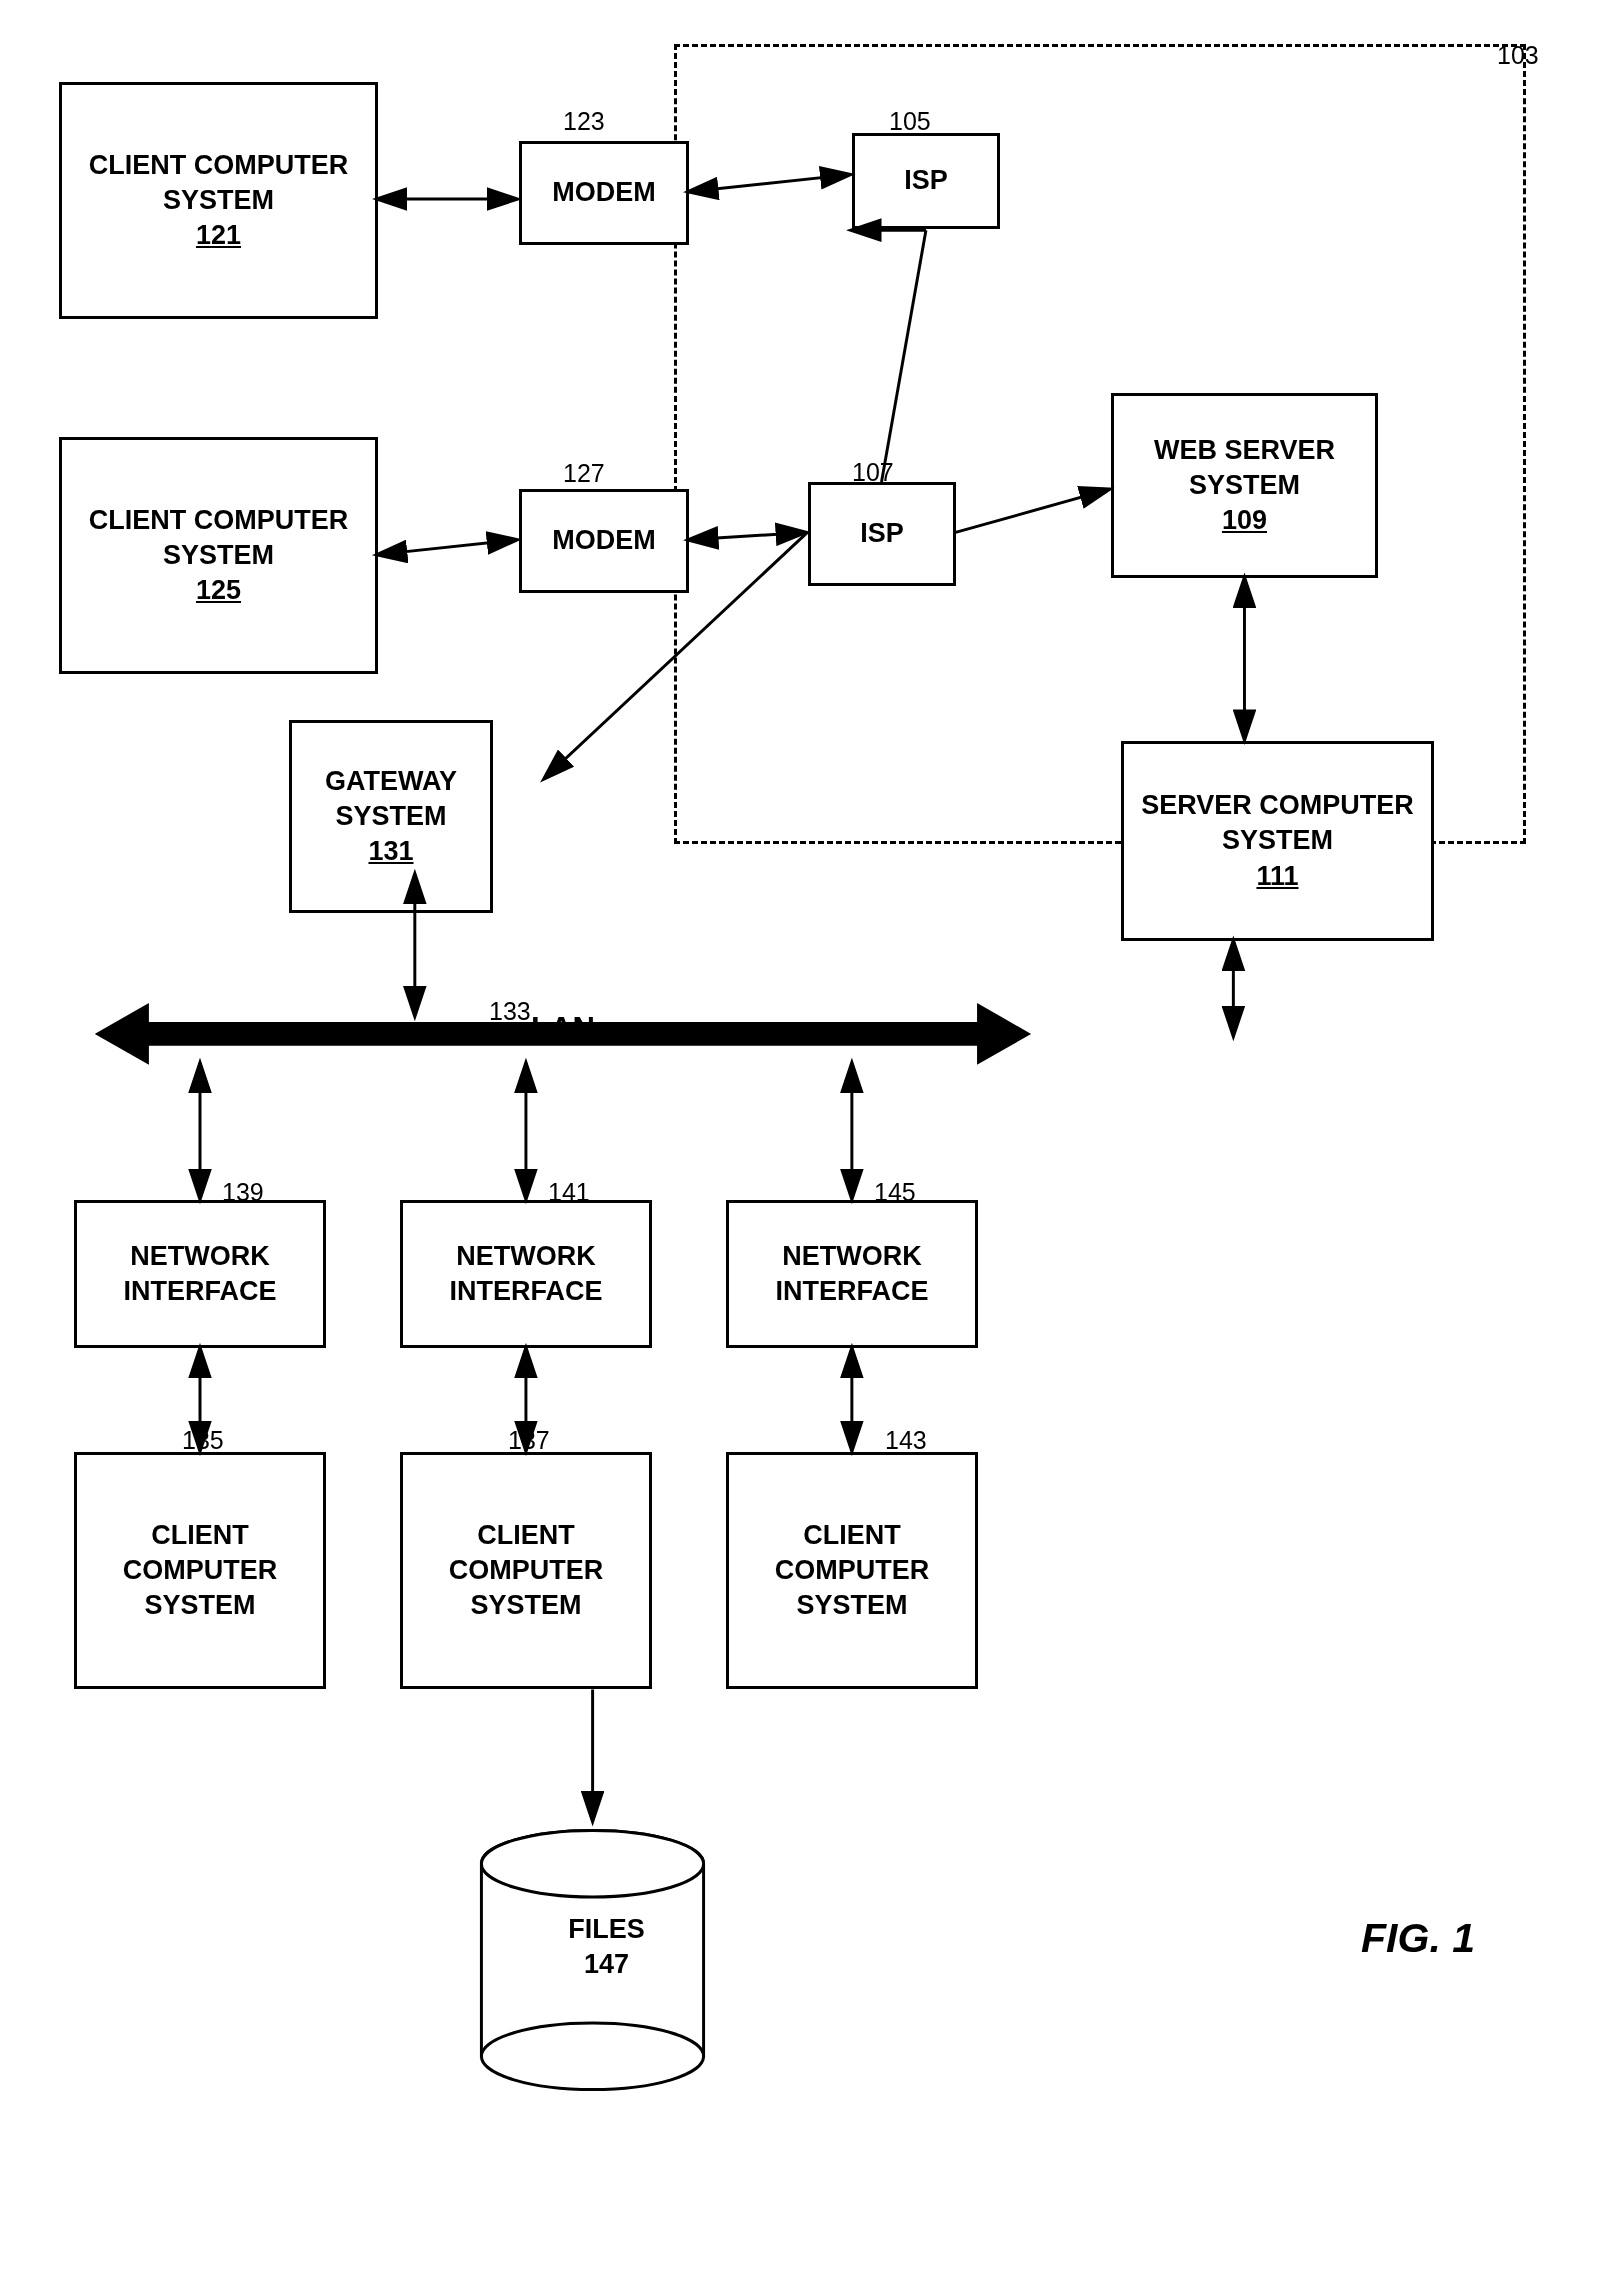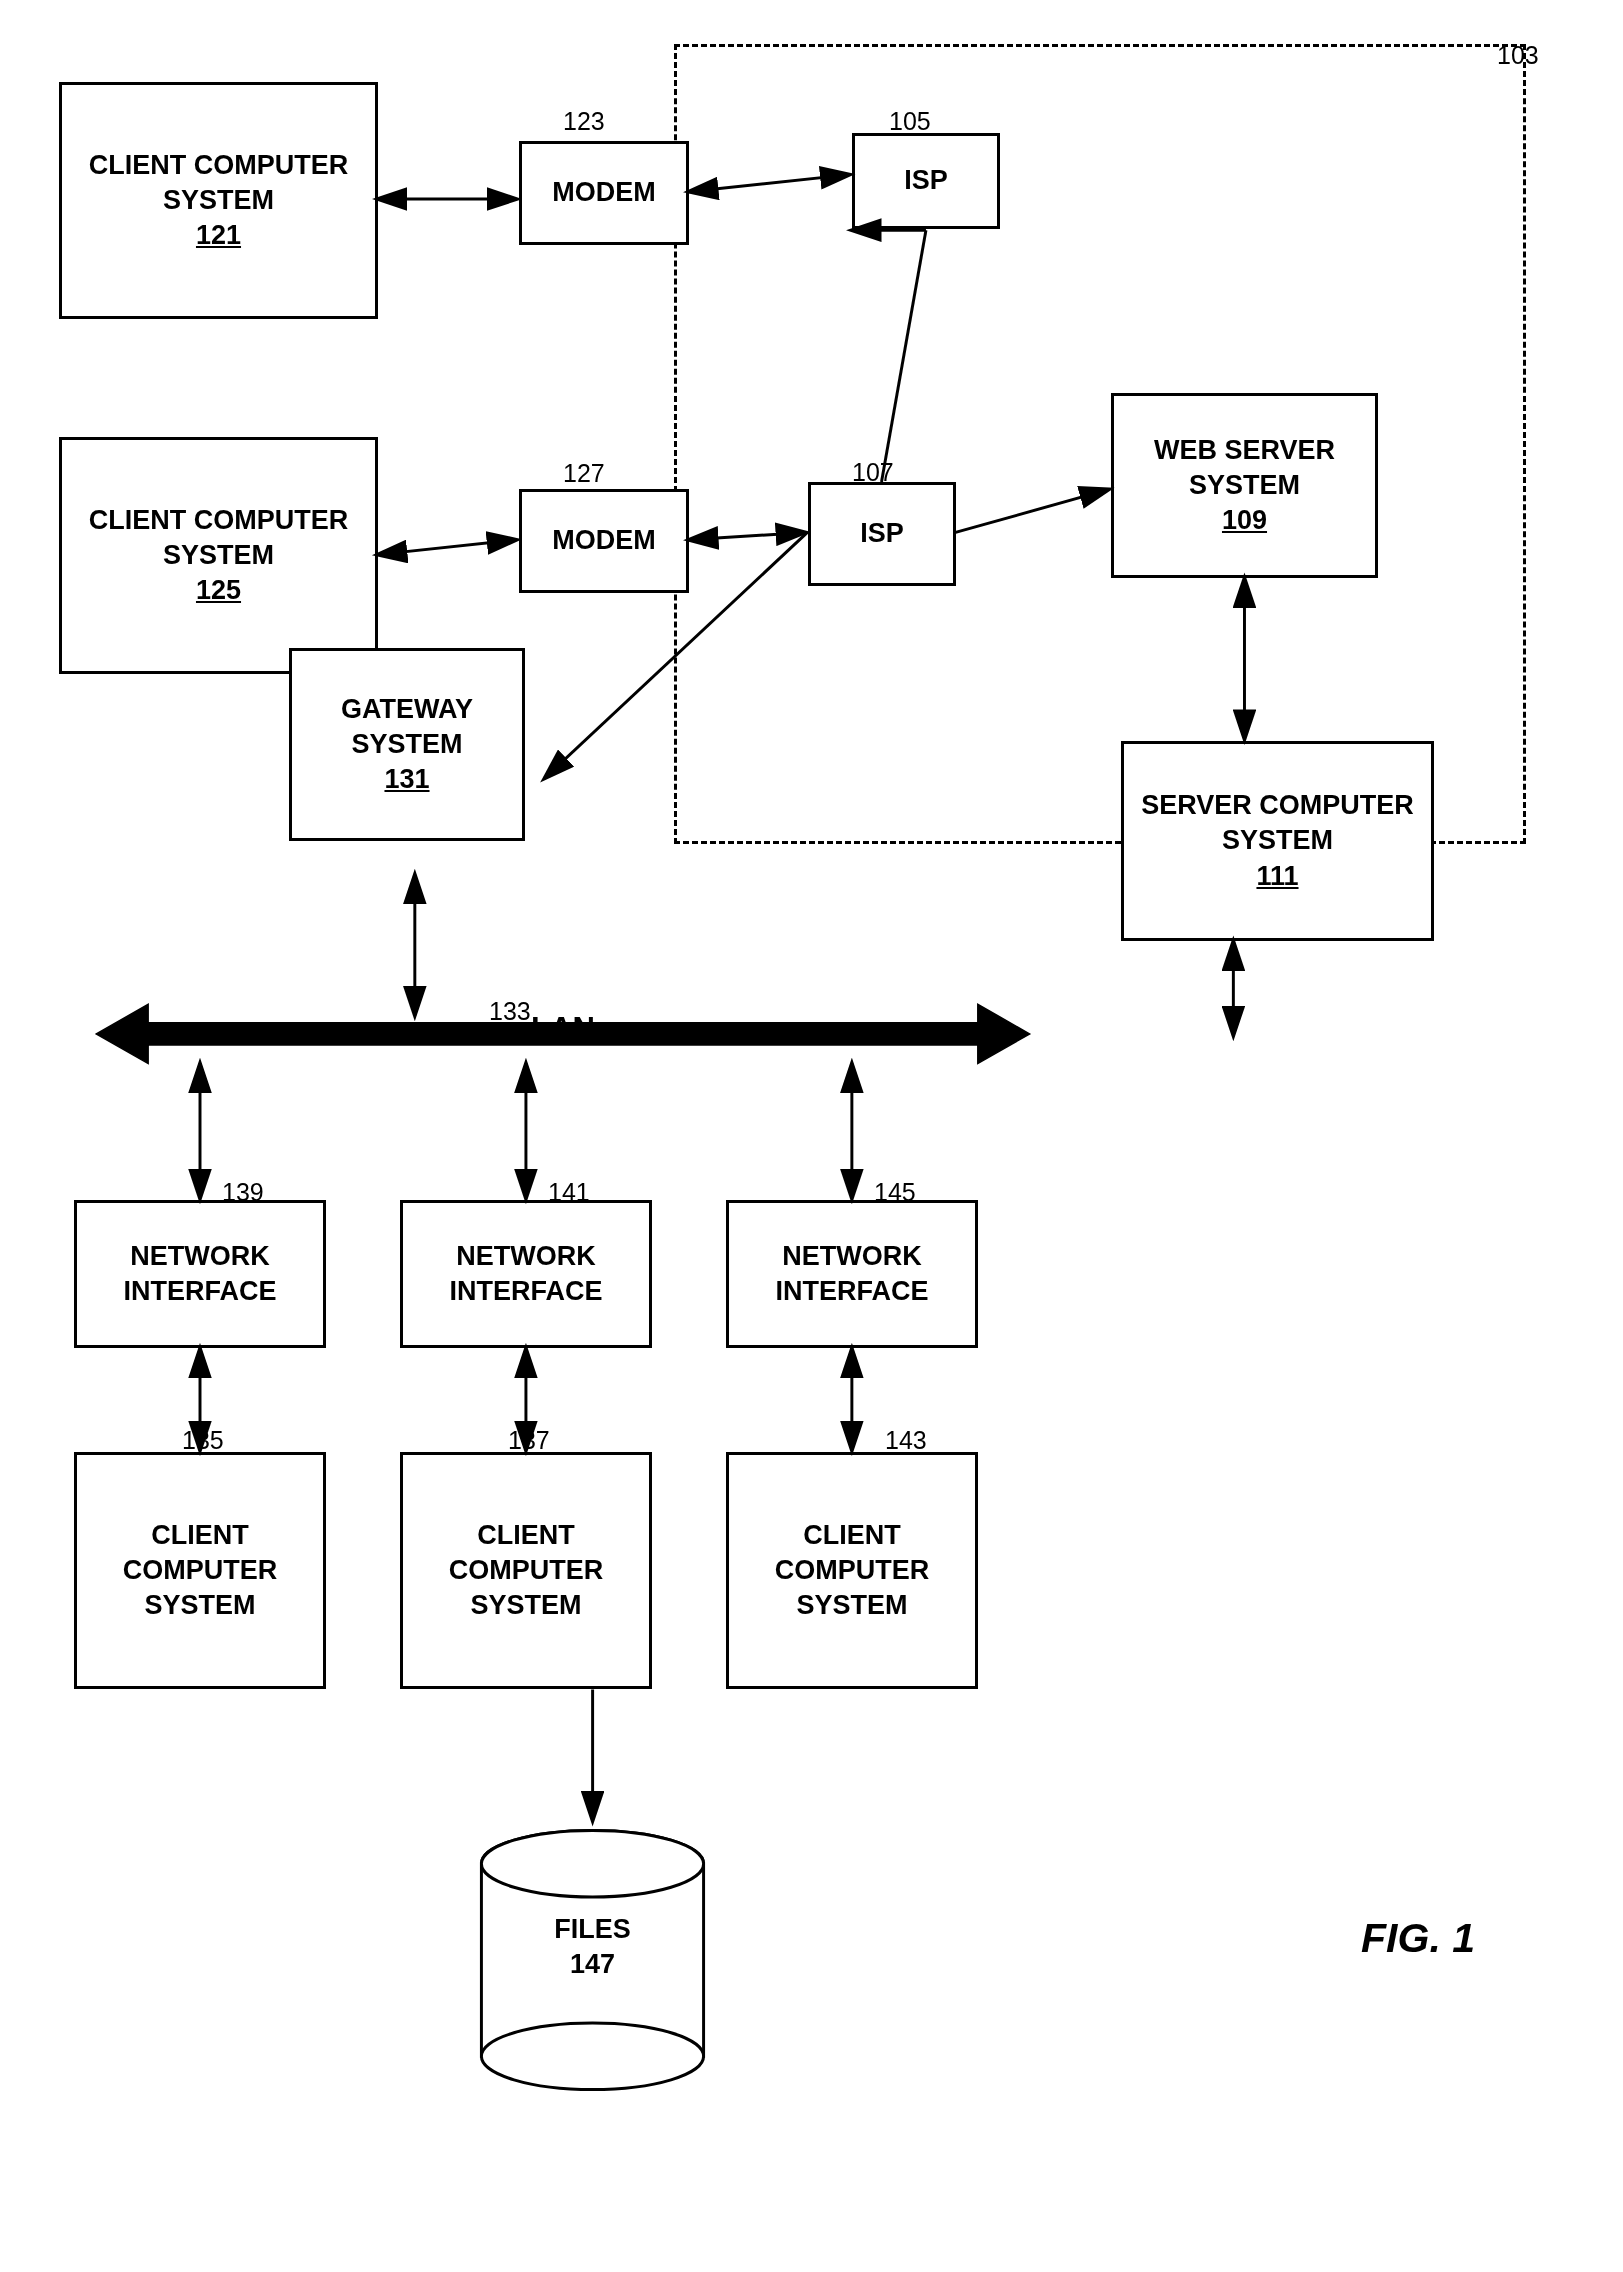--- a/index.html
+++ b/index.html
@@ -135,21 +135,21 @@
   <div class="box" style="left:1111px; top:393px; width:267px; height:185px;">
     <span>WEB SERVER<br>SYSTEM</span>
     <span class="underline">109</span>
   </div>
 
   <div class="box" style="left:1121px; top:741px; width:313px; height:200px;">
     <span>SERVER COMPUTER<br>SYSTEM</span>
     <span class="underline">111</span>
   </div>
 
-  <div class="box" style="left:289px; top:648px; width:236px; height:193px;">
+  <div class="box" style="left:289px; top:720px; width:204px; height:193px;">
     <span>GATEWAY<br>SYSTEM</span>
     <span class="underline">131</span>
   </div>
 
   <div style="position:absolute; left:96px; top:1030px; width:889px; height:82px; display:flex; align-items:center; justify-content:center;">
   </div>
   <span class="ref-label" style="left:489px; top:997px;">133</span>
 
   <div class="box" style="left:74px; top:1200px; width:252px; height:148px;">
     <span>NETWORK<br>INTERFACE</span>
@@ -182,21 +182,21 @@
   <span class="ref-label" style="left:885px; top:1426px;text-align:center;">143</span>
 
 
   <div class="cylinder" style="left:474px; top:1823px; width:237px; height:274px;">
     <svg width="237" height="274" viewBox="0 0 320 370">
       <ellipse cx="160" cy="55" rx="150" ry="45" fill="white" stroke="black" stroke-width="4"></ellipse>
       <rect x="10" y="55" width="300" height="260" fill="white" stroke="black" stroke-width="4"></rect>
       <ellipse cx="160" cy="315" rx="150" ry="45" fill="white" stroke="black" stroke-width="4"></ellipse>
       <ellipse cx="160" cy="55" rx="150" ry="45" fill="white" stroke="black" stroke-width="4"></ellipse>
     </svg>
-    <div style="position:absolute; top:89px; left:0; width:100%; text-align:center; font-size:27px; font-weight:bold;">
+    <div style="position:absolute; top:89px; left:14px; width:100%; text-align:center; font-size:27px; font-weight:bold;">
       <span>FILES</span><br>
       <span class="underline">147</span>
     </div>
   </div>
 
   <div class="fig-label" style="right:148px; bottom:311px;">FIG. 1</div>
 
   <svg class="arrows-svg" viewBox="0 0 2191 3067" width="1623" height="2273">
     <defs>
       <marker id="arrowhead" markerWidth="12" markerHeight="8" refX="10" refY="4" orient="auto">

